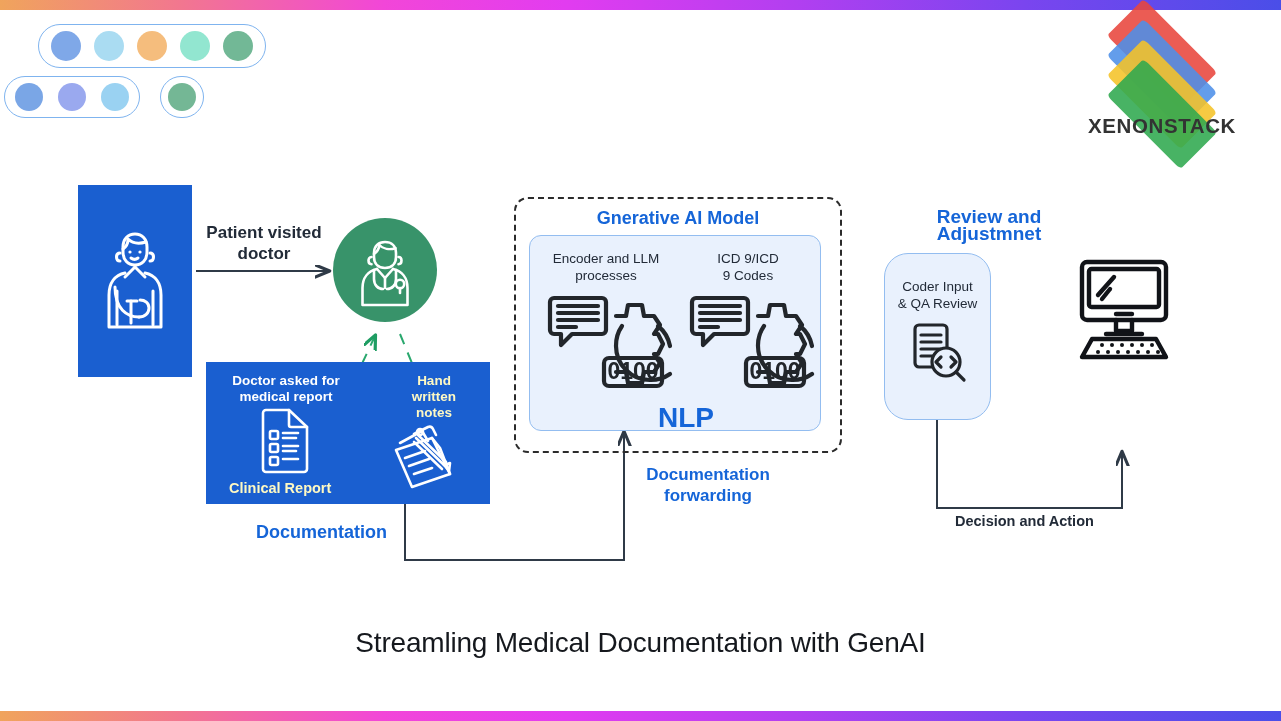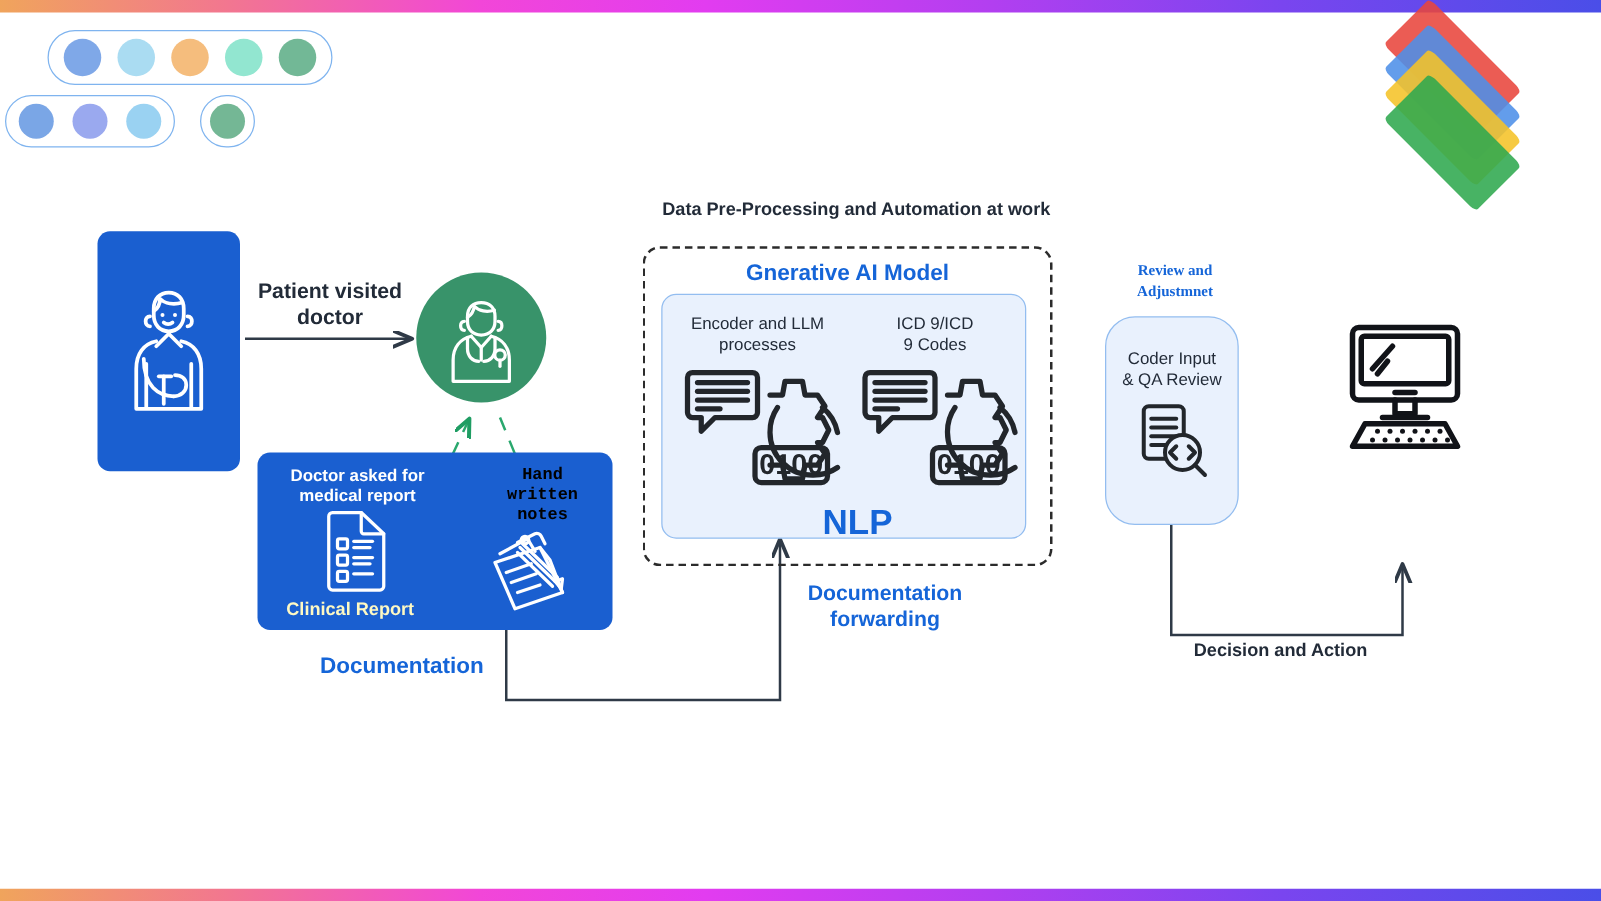--- a/index.html
+++ b/index.html
@@ -48,21 +48,21 @@
   }
 
   
   .txt { position: absolute; font-family: "Liberation Sans", sans-serif; }
   .label-dark { color: #222b38; font-weight: 700; }
   .label-blue { color: #1565d8; font-weight: 700; }
   .center { text-align: center; }
 
   
   .card-blue {
-    position: absolute; background: #1a5fd0; border-radius: 10px;
+    position: absolute; background: #1a5fd0; border-radius: 0;
   }
   .card-lightblue {
     position: absolute; background: #e9f1fd;
     border: 1.5px solid #93bdf0; border-radius: 12px;
   }
   .dashed-box {
     position: absolute; border: 2px dashed #2b2b2b; border-radius: 14px;
     background: transparent;
   }
   .circle-green {
@@ -111,20 +111,21 @@
     <span class="dot" style="width: 28px; height: 28px; background: rgb(116, 183, 149);"></span>
   </div>
 
   <div id="logo">
     <div class="layers">
       <span class="layer" style="top: -16px; background: rgb(232, 69, 60); opacity: 0.88;"></span>
       <span class="layer" style="top: 4px; background: rgb(77, 144, 232); opacity: 0.88;"></span>
       <span class="layer" style="top: 24px; background: rgb(245, 195, 40); opacity: 0.88;"></span>
       <span class="layer" style="top: 44px; background: rgb(47, 168, 79); opacity: 0.88;"></span>
     </div>
+    <div class="brand">XENONSTACK</div>
   </div>
 
   <svg id="wires" viewBox="0 0 1281 721">
     <defs>
       <marker id="ah-dark" markerWidth="9" markerHeight="9" refX="7.2" refY="3.2" orient="auto">
         <path d="M0,0 L7.6,3.2 L0,6.4" fill="none" stroke="#2f3a47" stroke-width="1.5" stroke-linecap="round" stroke-linejoin="round"></path>
       </marker>
       <marker id="ah-green" markerWidth="9" markerHeight="9" refX="6.6" refY="3.2" orient="auto">
         <path d="M0,0 L7.2,3.2 L0,6.4" fill="none" stroke="#1f9d63" stroke-width="1.6" stroke-linecap="round" stroke-linejoin="round"></path>
       </marker>
@@ -198,21 +199,21 @@
       <rect x="11" y="49" width="8" height="8" rx="1.4"></rect>
       <path d="M24 25h15"></path>
         <path d="M24 30h13"></path>
       <path d="M24 38h15"></path>
         <path d="M24 43h13"></path>
       <path d="M24 51h15"></path>
     </svg>
 
     <div class="txt" style="left:23px; top:118px; width:140px; color:#fef9c3; font-size:14.5px; font-weight:700;">Clinical Report</div>
 
-    <div class="txt center" style="left:182px; top:11px; width:92px; color:#000000; font-size:13.5px; font-weight:700; line-height:16px;font-family:Liberation Mono, monospace;">
+    <div class="txt center" style="left:182px; top:11px; width:92px; color:#fef9c3; font-size:13.5px; font-weight:700; line-height:16px;">
       <span>Hand</span><br>
       <span>written</span><br>
       <span>notes</span>
     </div>
 
     <svg class="icon-white" style="left:182px; top:62px;" width="76" height="68" viewBox="0 0 76 68" fill="none" stroke="#ffffff" stroke-width="2.6" stroke-linecap="round" stroke-linejoin="round">
       <path d="M8 26 L44 14 L62 50 L24 63 Z"></path>
       <path d="M44 14 L52 24 L62 50"></path>
       <path d="M17 34l20-7"></path>
         <path d="M21 42l20-7"></path>
@@ -222,21 +223,20 @@
       <circle cx="32" cy="8" r="3"></circle>
       <path d="M30 11 L58 38"></path>
       <path d="M26 18 L54 45"></path>
       <path d="M28 14 L56 41"></path>
       <path d="M56 41 L61 47 L62 39 Z"></path>
     </svg>
   </div>
 
   <div class="txt label-blue" style="left:256px; top:522px; font-size:18px;">Documentation</div>
 
-  <div class="txt label-dark center" style="left:455px; top:160px; width:460px; font-size:14.5px;">Data Pre-Processing and Automation at work</div>
 
   <div class="dashed-box" style="left:514px; top:197px; width:328px; height:256px;"></div>
 
   <div class="txt label-blue center" style="left:514px; top:208px; width:328px; font-size:18px;">Gnerative AI Model</div>
 
   <div class="card-lightblue" style="left:529px; top:235px; width:292px; height:196px;">
 
     <div class="txt center" style="left:6px; top:14px; width:140px; color:#222b38; font-size:13.5px; line-height:17px;">
       <span>Encoder and LLM</span><br>
       <span>processes</span>
@@ -274,21 +274,21 @@
     </svg>
 
     <div class="txt label-blue" style="left:128px; top:166px; font-size:28px;">NLP</div>
   </div>
 
   <div class="txt label-blue center" style="left:630px; top:464px; width:156px; font-size:17px; line-height:21px;">
     <span>Documentation</span><br>
     <span>forwarding</span>
   </div>
 
-  <div class="txt label-blue center" style="left:872px; top:208px; width:136px; font-size:12px; line-height:17px;font-family:Liberation Serif, serif;">
+  <div class="txt label-blue center" style="left:921px; top:208px; width:136px; font-size:19px; line-height:17px;">
     <span>Review and</span><br>
     <span>Adjustmnet</span>
   </div>
 
   <div class="card-lightblue" style="left:884px; top:253px; width:107px; height:167px;border-radius:24px;">
     <div class="txt center" style="left:0; top:24px; width:105px; color:#222b38; font-size:13.5px; line-height:17px;">
       <span>Coder Input</span><br>
       <span>&amp; QA Review</span>
     </div>
 
@@ -327,14 +327,15 @@
         <circle cx="32" cy="93" r="2"></circle>
       <circle cx="42" cy="93" r="2"></circle>
         <circle cx="52" cy="93" r="2"></circle>
       <circle cx="62" cy="93" r="2"></circle>
         <circle cx="72" cy="93" r="2"></circle>
       <circle cx="82" cy="93" r="2"></circle>
     </g>
   </svg>
 
 
+  <div id="page-title">Streamling Medical Documentation with GenAI</div>
 
 </div>
 
 </body></html>

